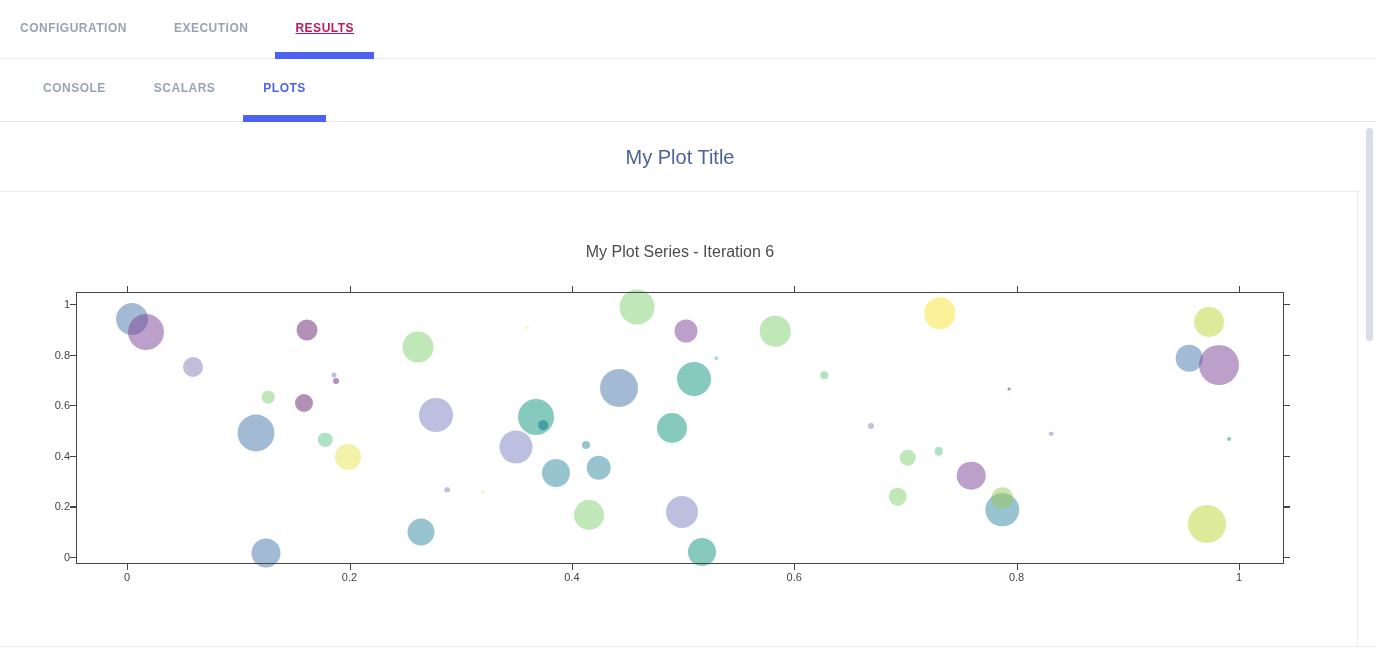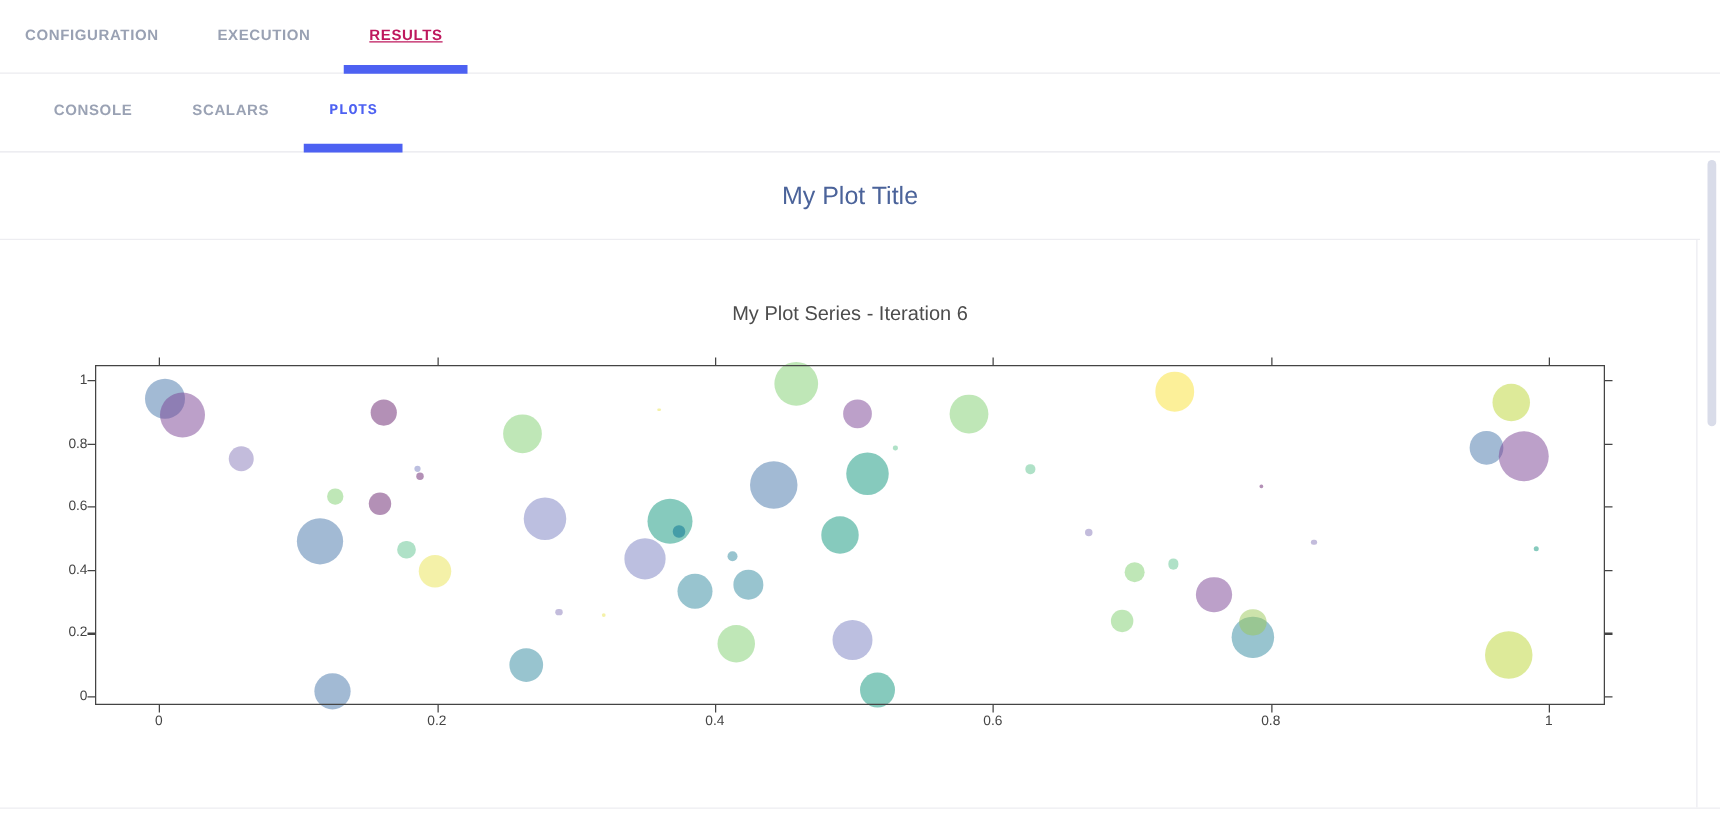--- a/index.html
+++ b/index.html
@@ -33,21 +33,21 @@
     position:absolute; top:60px; left:0; width:1376px; height:62px;
     display:flex; align-items:flex-start; padding-left:23px;
     border-bottom:1px solid #e7e8ed; background:#fff;
   }
   .subnav .tab {
     position:relative; height:55px; padding:0 20px; margin-right:8px;
     display:flex; align-items:center;
     font-size:12px; font-weight:700; letter-spacing:.5px;
     color:#9aa2b4; cursor:pointer; user-select:none;
   }
-  .subnav .tab.active { color:#4d61f2;font-family:Liberation Mono, monospace; }
+  .subnav .tab.active { color:#4d61f2; }
   .subnav .tab.active .underline {
     position:absolute; left:0; right:0; bottom:-7px; height:7px; background:#4d61f2;
   }
 
   
   .plot-title-bar {
     position:absolute; top:123px; left:0; width:1360px; height:69px;
     display:flex; align-items:center; justify-content:center;
     border-bottom:1px solid #ededf1; background:#fff;
   }

